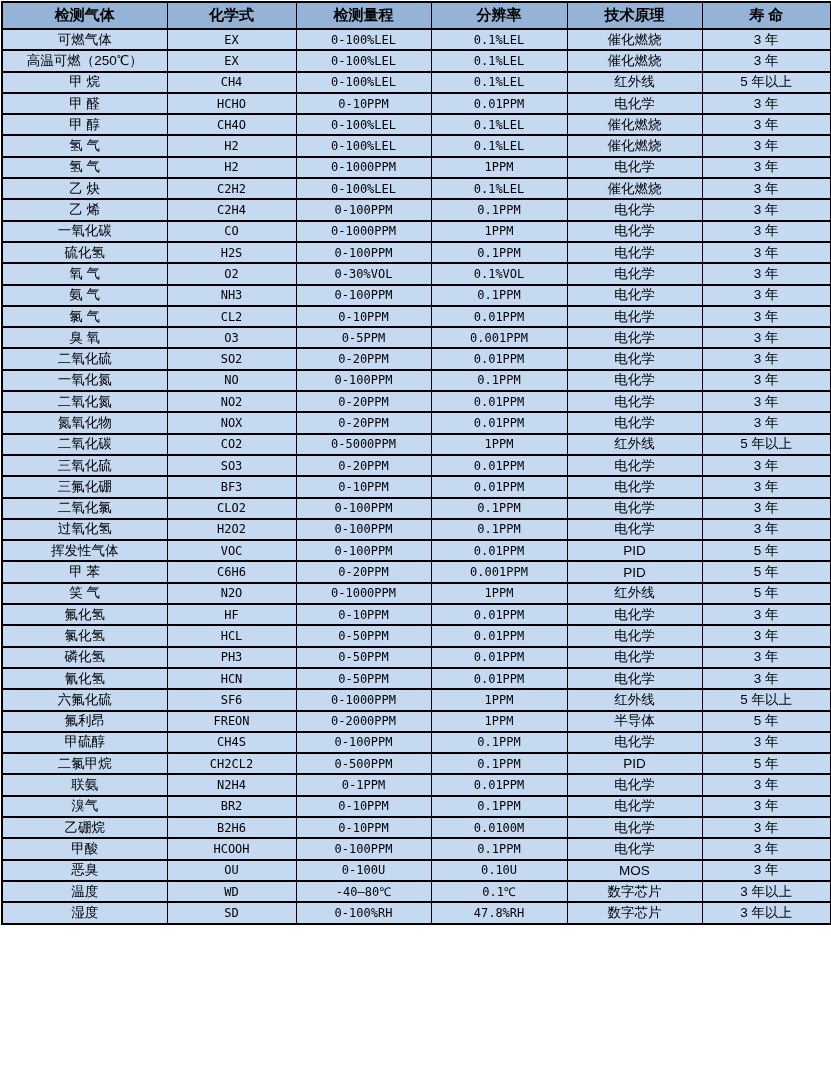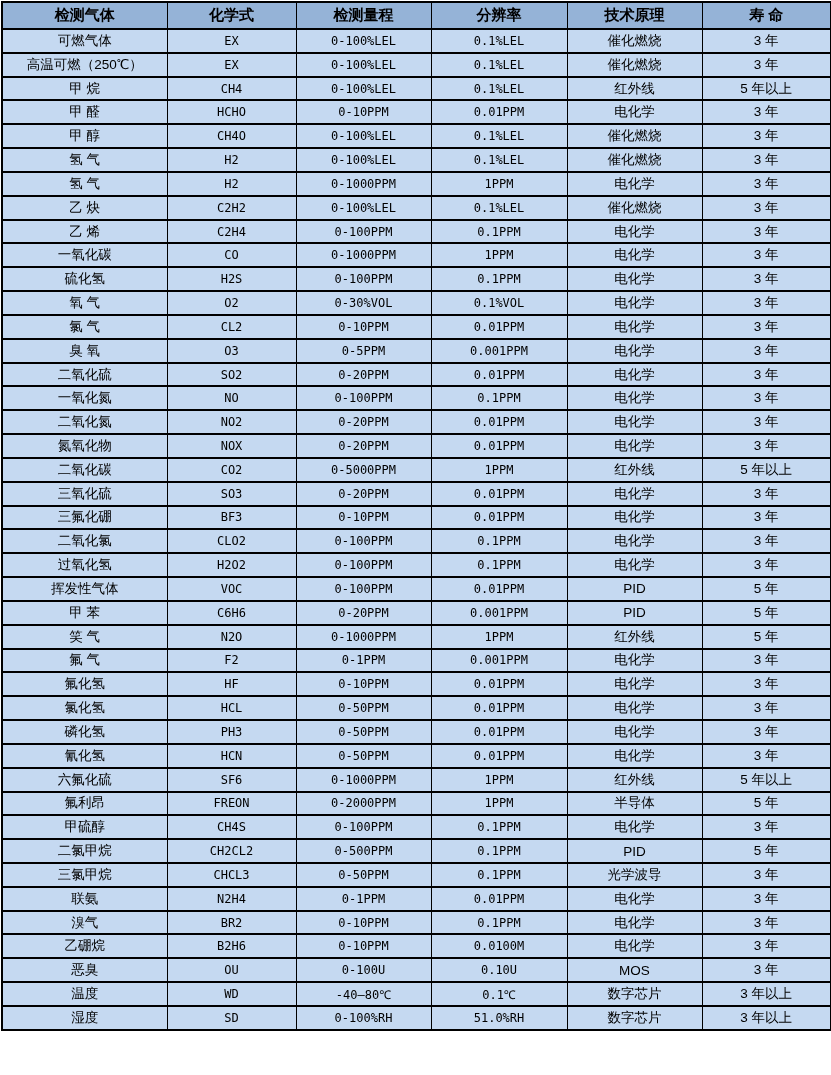--- a/index.html
+++ b/index.html
@@ -7,21 +7,21 @@
     padding: 0;
     background: #ffffff;
     width: 831px;
     height: 1075px;
     overflow: hidden;
   }
   table.gas-table {
     border-collapse: collapse;
     table-layout: fixed;
     width: 829px;
-    height: 1030px;
+    height: 924px;
     margin: 1px 0 0 1px;
     background: #ffffff;
     border: 2px solid var(--border-color, #000);
   }
   th, td {
     border: 1px solid var(--border-color, #000);
     border-top-width: 2px;
     border-bottom-width: 2px;
     text-align: center;
     vertical-align: middle;
@@ -168,20 +168,28 @@
       </tr>
       <tr>
         <td class="col0">氧 气</td>
         <td class="col1">O2</td>
         <td class="col2">0-30%VOL</td>
         <td class="col3">0.1%VOL</td>
         <td class="col4">电化学</td>
         <td class="col5">3 年</td>
       </tr>
       <tr>
+        <td class="col0">氨 气</td>
+        <td class="col1">NH3</td>
+        <td class="col2">0-100PPM</td>
+        <td class="col3">0.1PPM</td>
+        <td class="col4">电化学</td>
+        <td class="col5">3 年</td>
+      </tr>
+      <tr>
         <td class="col0">氯 气</td>
         <td class="col1">CL2</td>
         <td class="col2">0-10PPM</td>
         <td class="col3">0.01PPM</td>
         <td class="col4">电化学</td>
         <td class="col5">3 年</td>
       </tr>
       <tr>
         <td class="col0">臭 氧</td>
         <td class="col1">O3</td>
@@ -280,28 +288,20 @@
       </tr>
       <tr>
         <td class="col0">笑 气</td>
         <td class="col1">N2O</td>
         <td class="col2">0-1000PPM</td>
         <td class="col3">1PPM</td>
         <td class="col4">红外线</td>
         <td class="col5">5 年</td>
       </tr>
       <tr>
-        <td class="col0">氟 气</td>
-        <td class="col1">F2</td>
-        <td class="col2">0-1PPM</td>
-        <td class="col3">0.001PPM</td>
-        <td class="col4">电化学</td>
-        <td class="col5">3 年</td>
-      </tr>
-      <tr>
         <td class="col0">氟化氢</td>
         <td class="col1">HF</td>
         <td class="col2">0-10PPM</td>
         <td class="col3">0.01PPM</td>
         <td class="col4">电化学</td>
         <td class="col5">3 年</td>
       </tr>
       <tr>
         <td class="col0">氯化氢</td>
         <td class="col1">HCL</td>
@@ -352,48 +352,48 @@
       </tr>
       <tr>
         <td class="col0">二氯甲烷</td>
         <td class="col1">CH2CL2</td>
         <td class="col2">0-500PPM</td>
         <td class="col3">0.1PPM</td>
         <td class="col4">PID</td>
         <td class="col5">5 年</td>
       </tr>
       <tr>
-        <td class="col0">三氯甲烷</td>
-        <td class="col1">CHCL3</td>
-        <td class="col2">0-50PPM</td>
-        <td class="col3">0.1PPM</td>
-        <td class="col4">光学波导</td>
-        <td class="col5">3 年</td>
-      </tr>
-      <tr>
         <td class="col0">联氨</td>
         <td class="col1">N2H4</td>
         <td class="col2">0-1PPM</td>
         <td class="col3">0.01PPM</td>
         <td class="col4">电化学</td>
         <td class="col5">3 年</td>
       </tr>
       <tr>
         <td class="col0">溴气</td>
         <td class="col1">BR2</td>
         <td class="col2">0-10PPM</td>
         <td class="col3">0.1PPM</td>
         <td class="col4">电化学</td>
         <td class="col5">3 年</td>
       </tr>
       <tr>
         <td class="col0">乙硼烷</td>
         <td class="col1">B2H6</td>
         <td class="col2">0-10PPM</td>
         <td class="col3">0.0100M</td>
+        <td class="col4">电化学</td>
+        <td class="col5">3 年</td>
+      </tr>
+      <tr>
+        <td class="col0">甲酸</td>
+        <td class="col1">HCOOH</td>
+        <td class="col2">0-100PPM</td>
+        <td class="col3">0.1PPM</td>
         <td class="col4">电化学</td>
         <td class="col5">3 年</td>
       </tr>
       <tr>
         <td class="col0">恶臭</td>
         <td class="col1">OU</td>
         <td class="col2">0-100U</td>
         <td class="col3">0.10U</td>
         <td class="col4">MOS</td>
         <td class="col5">3 年</td>
@@ -403,18 +403,18 @@
         <td class="col1">WD</td>
         <td class="col2">-40—80℃</td>
         <td class="col3">0.1℃</td>
         <td class="col4">数字芯片</td>
         <td class="col5">3 年以上</td>
       </tr>
       <tr>
         <td class="col0">湿度</td>
         <td class="col1">SD</td>
         <td class="col2">0-100%RH</td>
-        <td class="col3">51.0%RH</td>
+        <td class="col3">47.8%RH</td>
         <td class="col4">数字芯片</td>
         <td class="col5">3 年以上</td>
       </tr>
     </tbody>
 </table>
 
 </body></html>

